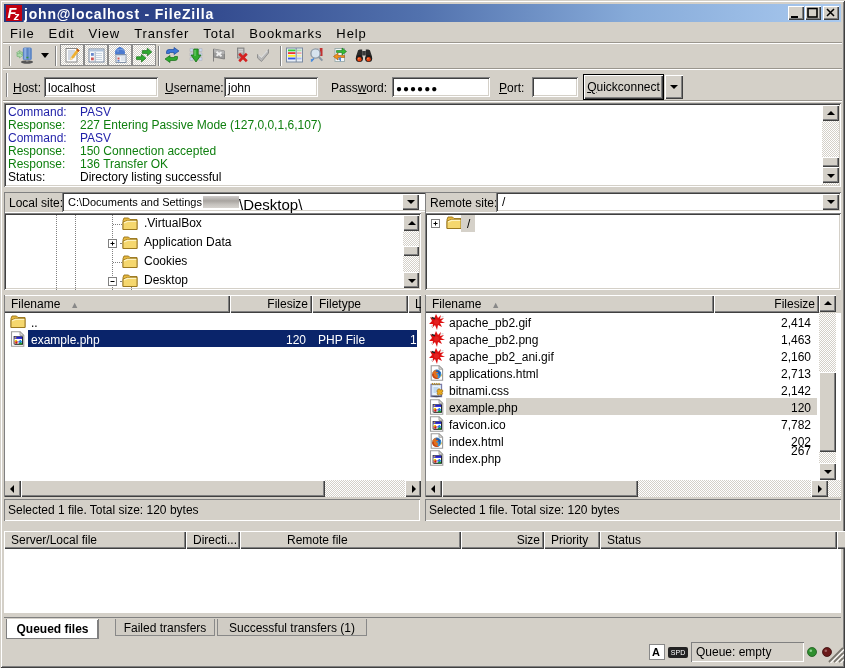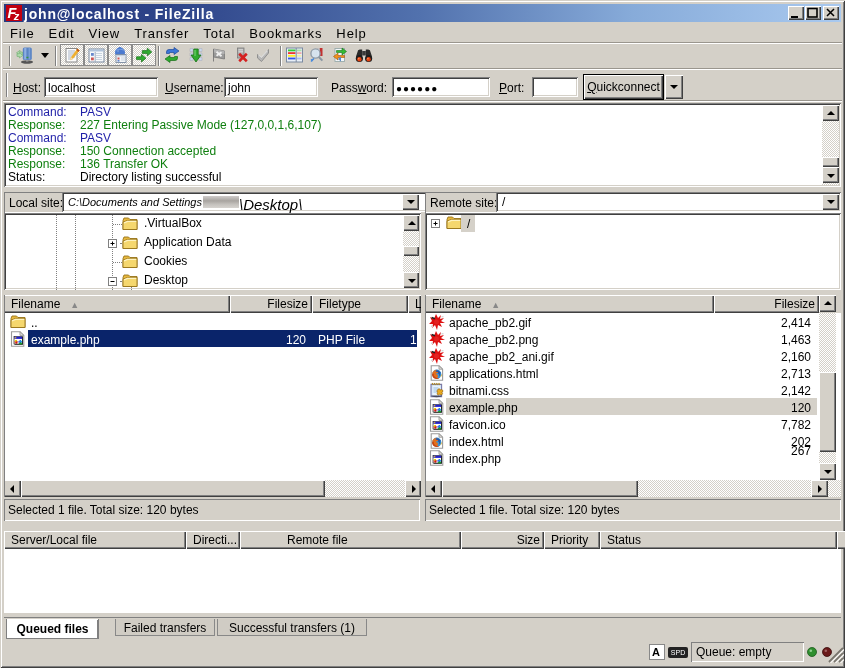--- a/index.html
+++ b/index.html
@@ -320,21 +320,21 @@
   <div class="sbthumb" style="left:818px; top:54px; width:17px; height:10px;"></div>
   <div class="sbbtn" style="left:818px; top:64px; width:17px; height:16px;">
         <div class="arrow" style="left:5px; top:7px; border-left:4px solid transparent; border-right:4px solid transparent; border-top:4px solid #000;"></div>
       </div>
 </div>
 
 <div class="abs" style="left:4px; top:192px; width:417px; height:330px;">
 
   <div class="abs sunkenthin" style="left:0; top:0; width:417px; height:21px; background:#d4d0c8;">
     <span class="abs" style="left:5px; top:4px;">Local site:</span>
-    <div class="combo" style="left:58px; top:0px; width:392px;font-style:italic;">
+    <div class="combo" style="left:58px; top:0px; width:392px;">
       <span class="abs" style="left:6px; top:4px; white-space:pre; font-size:11px;">C:\Documents and Settings</span>
       <div class="abs" style="left:141px; top:4px; width:36px; height:12px; background:linear-gradient(to bottom,#cfcccb,#a8a4a0 40%,#c4c1bd 70%,#d6d3cf);"></div>
       <span class="abs" style="left:177px; top:4px; white-space:pre; font-size:15px;">\Desktop\</span>
       <div class="combobtn" style="left:340px;">
             <div class="arrow" style="left:5px; top:6px; border-left:4px solid transparent; border-right:4px solid transparent; border-top:4px solid #000;"></div>
           </div>
     </div>
   </div>
 
   <div class="abs white sunken" style="left:0; top:21px; width:417px; height:77px;">

